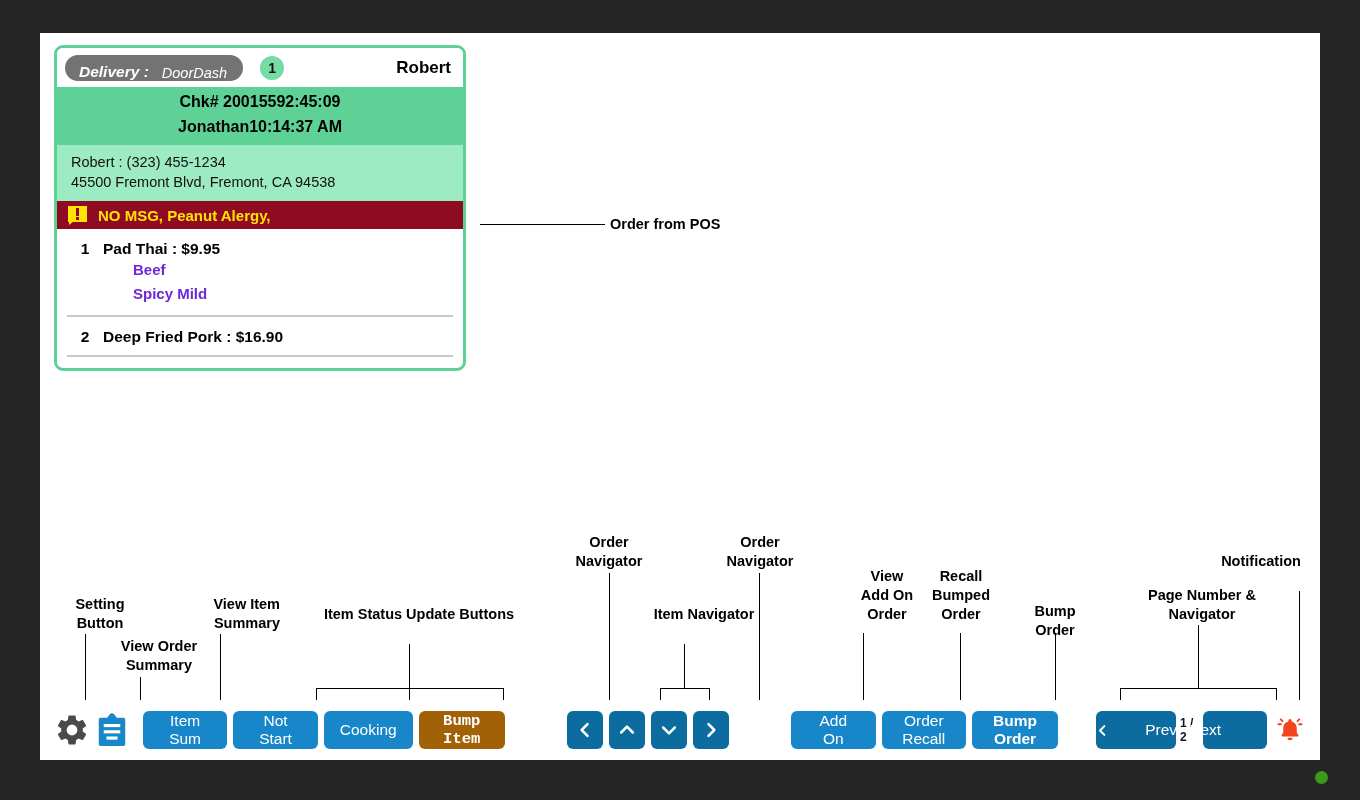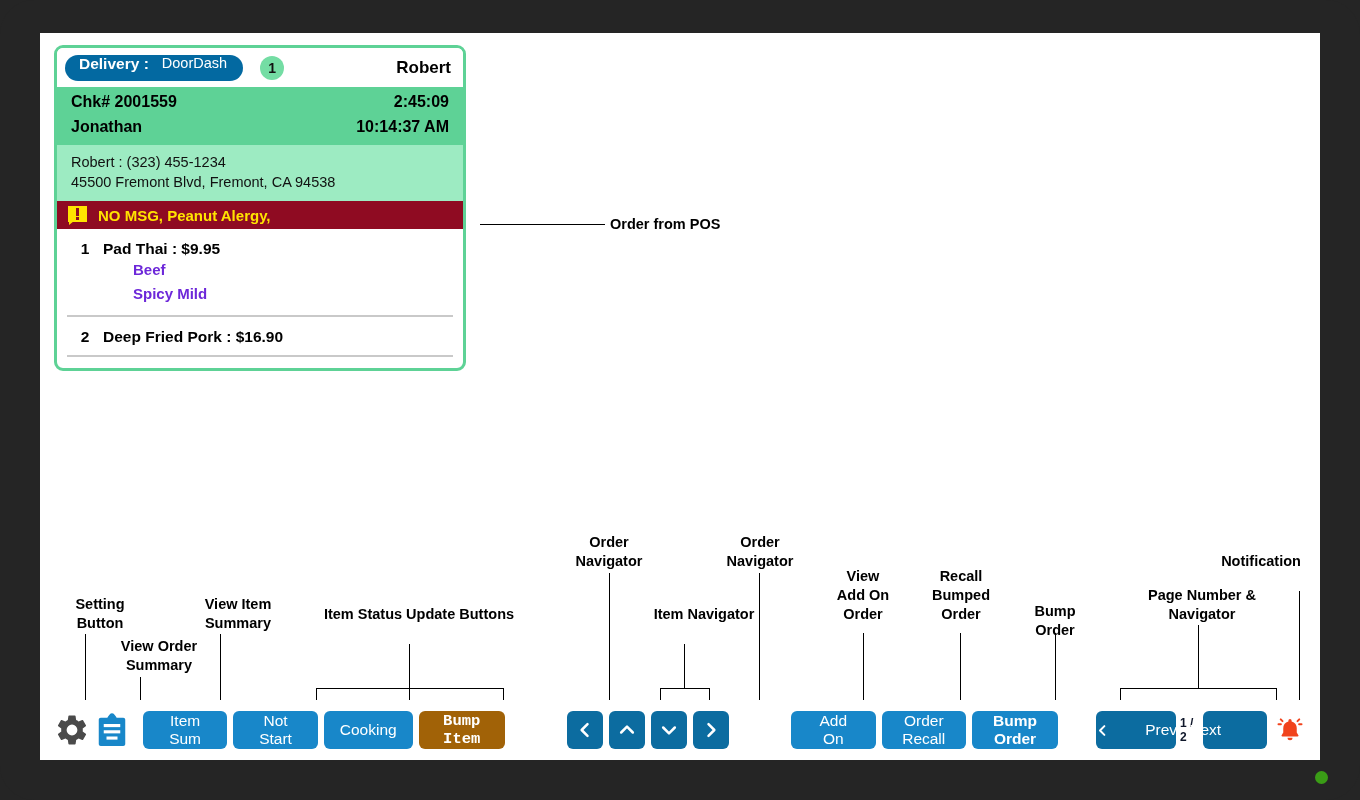--- a/index.html
+++ b/index.html
@@ -41,27 +41,28 @@
     overflow: hidden;
   }
   .card-top {
     height: 39px;
     background: #ffffff;
     display: flex; align-items: center;
     padding: 0 12px 0 8px;
     position: relative;
   }
   .pill {
-    background: #0369a1;
+    background: #737373;
     color: #ffffff;
     border-radius: 20px;
     height: 26px;
     padding: 0 16px 0 14px;
-    display: flex; align-items: flex-start;
+    display: flex; align-items: flex-end;
     font-size: 15.5px;
+    font-style: italic;
   }
   .pill .pill-label { font-weight: bold; }
   .pill .pill-value { font-weight: normal; margin-left: 13px; font-size: 14.5px; }
   .count-badge {
     width: 24px; height: 24px; border-radius: 50%;
     background: #74dda4;
     color: #111;
     font-size: 14px; font-weight: bold;
     display: flex; align-items: center; justify-content: center;
     margin-left: 17px;
@@ -69,21 +70,21 @@
   .cust-name {
     margin-left: auto;
     font-size: 17px; font-weight: bold; color: #000;
   }
 
   .card-green {
     background: #5ed296;
     padding: 2px 14px 6px 14px;
   }
   .green-row {
-    display: flex; justify-content: space-between;
+    display: flex; justify-content: center;
     font-size: 16px; font-weight: bold; color: #000;
     line-height: 25px;
   }
 
   .card-addr {
     background: #9debc2;
     padding: 7px 14px 9px 14px;
   }
   .addr-line {
     font-size: 14.5px; color: #111; line-height: 20px;
@@ -266,29 +267,29 @@
       </div>
     </div>
 
     <div class="ann-line-h" style="left:440px; top:191px; width:125px;"></div>
     <div class="ann-label" style="left:570px; top:182px; width:140px; text-align:left;">Order from POS</div>
 
     <div class="ann-label" style="left:5px; top:562px; width:110px;">Setting
 Button</div>
     <div class="ann-label" style="left:45px; top:604px; width:148px;">View Order
 Summary</div>
-    <div class="ann-label" style="left:140px; top:562px; width:116px;">View Item
+    <div class="ann-label" style="left:124px; top:562px; width:116px;text-align:right;">View Item
 Summary</div>
     <div class="ann-label" style="left:230px; top:572px; width:298px;">Item Status Update Buttons</div>
     <div class="ann-label" style="left:514px; top:500px; width:110px;">Order
 Navigator</div>
     <div class="ann-label" style="left:585px; top:572px; width:158px;">Item Navigator</div>
     <div class="ann-label" style="left:665px; top:500px; width:110px;">Order
 Navigator</div>
-    <div class="ann-label" style="left:780px; top:534px; width:86px;">View
+    <div class="ann-label" style="left:804px; top:534px; width:86px;">View
 Add On
 Order</div>
     <div class="ann-label" style="left:876px; top:534px; width:90px;">Recall
 Bumped
 Order</div>
     <div class="ann-label" style="left:976px; top:553px; width:78px;margin-top:16px;">Bump
 Order</div>
     <div class="ann-label" style="left:1066px; top:553px; width:192px;">Page Number &amp;
 Navigator</div>
     <div class="ann-label" style="left:1158px; top:519px; width:126px;">Notification</div>

